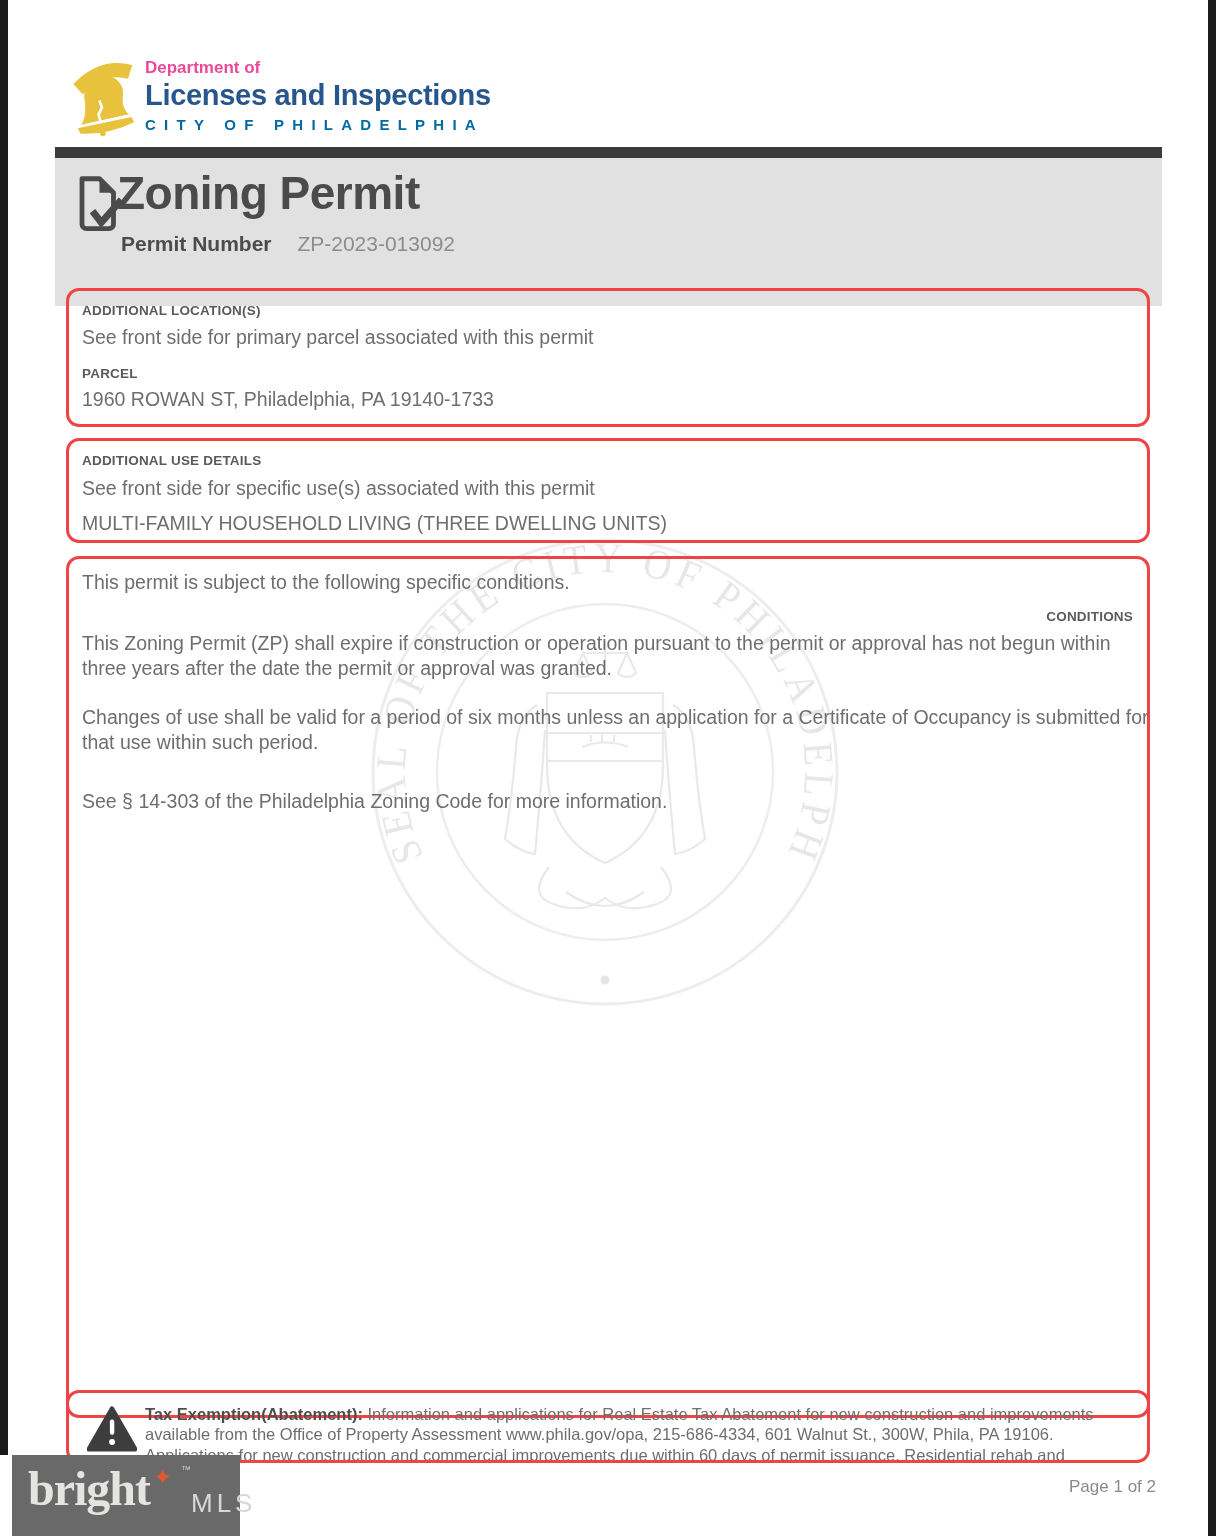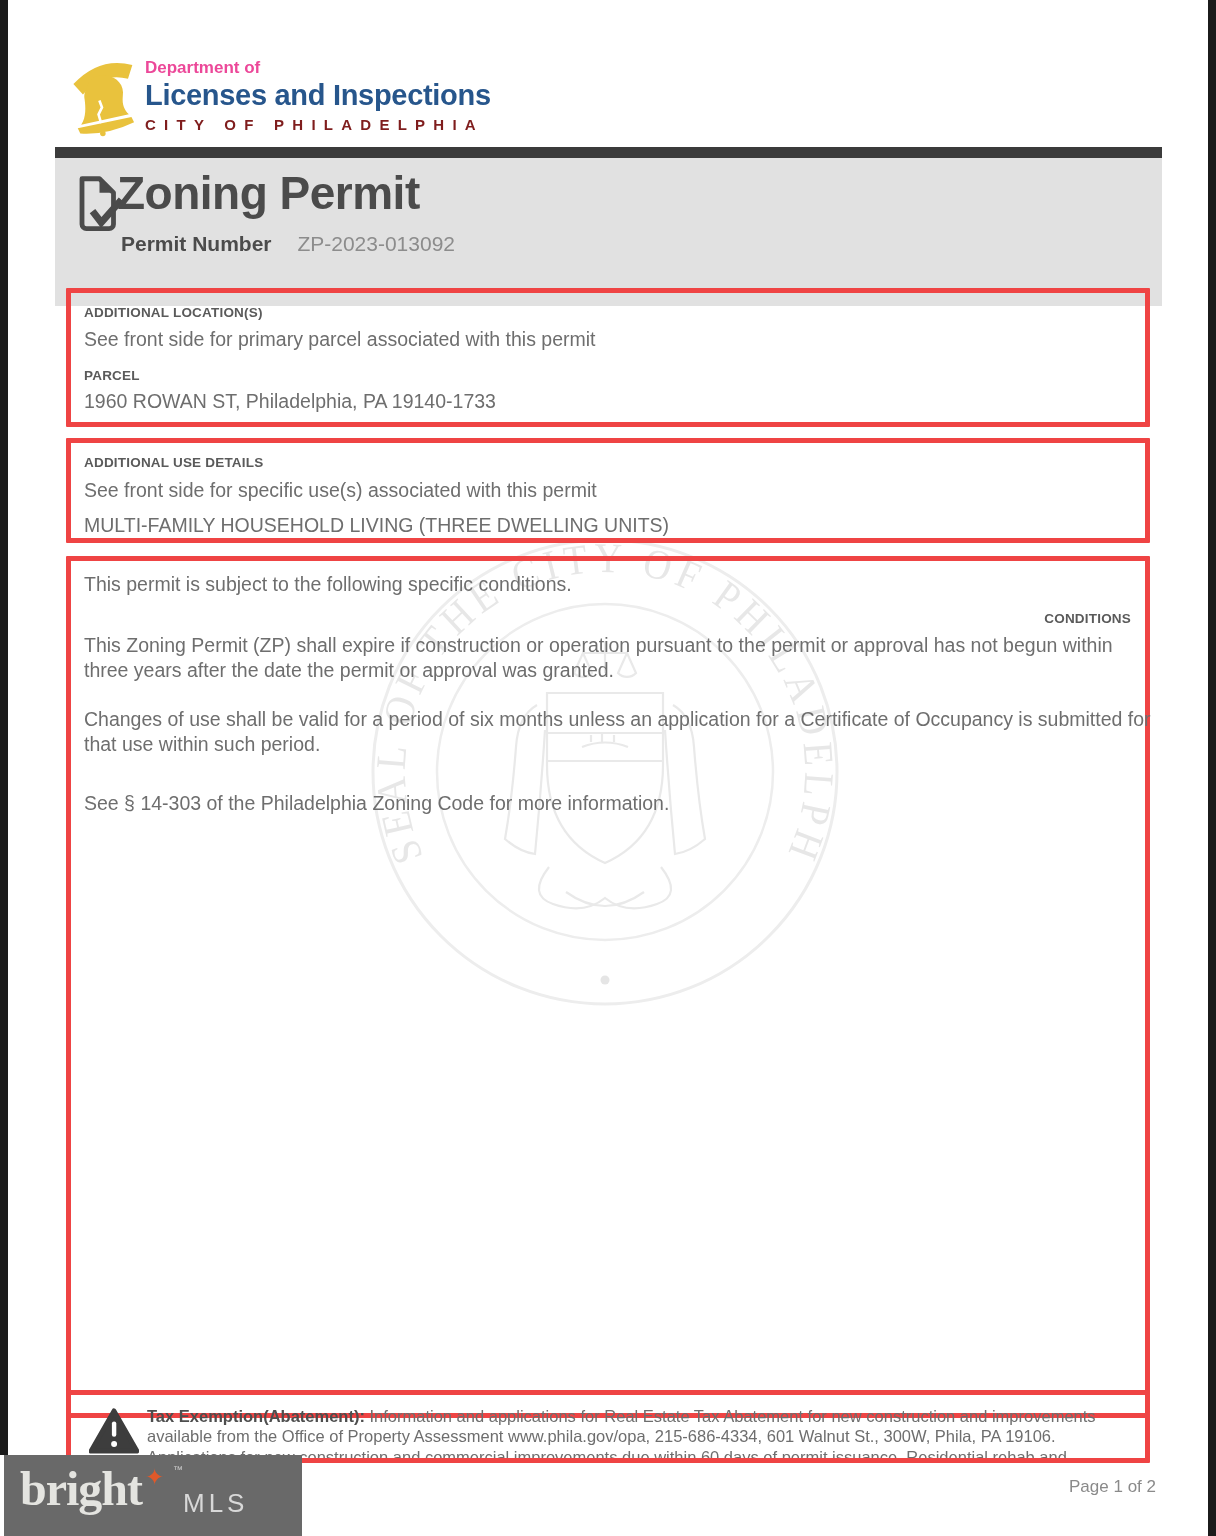--- a/index.html
+++ b/index.html
@@ -16,34 +16,34 @@
   .watermark { position:absolute; left:370px; top:537px; width:470px; height:470px; z-index:0; }
 
   .layer { position:relative; z-index:1; }
 
   
   .dept-header { position:absolute; left:63px; top:50px; display:flex; }
   .bell-icon { width:78px; height:88px; }
   .dept-text { margin-left:4px; padding-top:8px; }
   .dept-line  { color:#ec4899; font-weight:bold; font-size:17px; }
   .dept-title { color:#27568c; font-weight:bold; font-size:29px; letter-spacing:-0.3px; margin-top:1px; }
-  .dept-city  { color:#7f1d1d; font-size:15px; font-weight:bold; letter-spacing:0.55em; margin-top:4px; }
+  .dept-city  { color:#0369a1; font-size:15px; font-weight:bold; letter-spacing:0.55em; margin-top:4px; }
 
   .dark-bar { position:absolute; left:55px; top:147px; width:1107px; height:11px; background:#3b3b3b; }
 
   
   .title-bar { position:absolute; left:55px; top:158px; width:1107px; height:148px; background:#e1e1e1; }
   .doc-icon { position:absolute; left:13px; top:16px; width:56px; height:62px; }
   .permit-title { position:absolute; left:62px; top:8px; color:#4b4b4b; font-size:46px; font-weight:bold; letter-spacing:-0.5px; }
   .permit-number-row { position:absolute; left:66px; top:74px; font-size:21px; }
   .pn-label { color:#4b4b4b; font-weight:bold; }
   .pn-value { color:#8c8c8c; margin-left:20px; }
 
   
-  .box { position:absolute; left:66px; width:1084px; border:5px solid #ef4444; border-radius:1px;
+  .box { position:absolute; left:66px; width:1084px; border:3px solid #ef4444; border-radius:13px;
          padding:12px 14px 0 13px; background:transparent; }
   .box-1 { top:288px; height:139px; }
   .box-2 { top:438px; height:105px; }
   .box-3 { top:556px; height:862px; }
   .box-warning { top:1390px; height:73px; overflow:hidden; padding:11px 16px 0 18px; }
 
   .sec-label { color:#5a5a5a; font-weight:bold; font-size:13.5px; letter-spacing:0.2px; }
   .sec-text  { color:#6e6e6e; font-size:19.5px; line-height:1.28; }
   .box-1 .sec-text { margin-top:7px; }
   .box-1 .parcel-label { margin-top:16px; }
@@ -56,21 +56,21 @@
   .box-3 .cond-p { color:#6e6e6e; font-size:19.5px; line-height:1.26; margin-top:7px; width:1070px; }
   .box-3 .cond-p + .cond-p { margin-top:25px; }
   .box-3 .cond-p.last { margin-top:35px; }
 
   
   .warn-icon { position:absolute; left:18px; top:13px; width:50px; height:46px; }
   .warn-text { margin-left:58px; color:#6e6e6e; font-size:16.5px; line-height:1.24; }
   .warn-text b { color:#4e4e4e; }
 
   
-  .brand-box { position:absolute; left:4px; top:1455px; width:298px; height:81px; background:#696969; }
+  .brand-box { position:absolute; left:12px; top:1455px; width:228px; height:81px; background:#696969; }
   .brand-word { position:absolute; left:16px; top:6px; font-family:"Liberation Serif", serif;
                 font-weight:bold; font-size:48px; color:#e4e4e0; letter-spacing:-1px; }
   .brand-star { position:absolute; left:141px; top:9px; font-size:23px; color:#e0592a; }
   .brand-tm   { position:absolute; left:169px; top:9px; font-size:10px; color:#cfcfcf; }
   .brand-mls  { position:absolute; left:179px; top:33px; font-size:26px; letter-spacing:4px; color:#d8d8d8; }
   .page-indicator { position:absolute; right:60px; top:1477px; font-size:17px; color:#8a8a8a; }
 </style>
 </head>
 <body>
 

